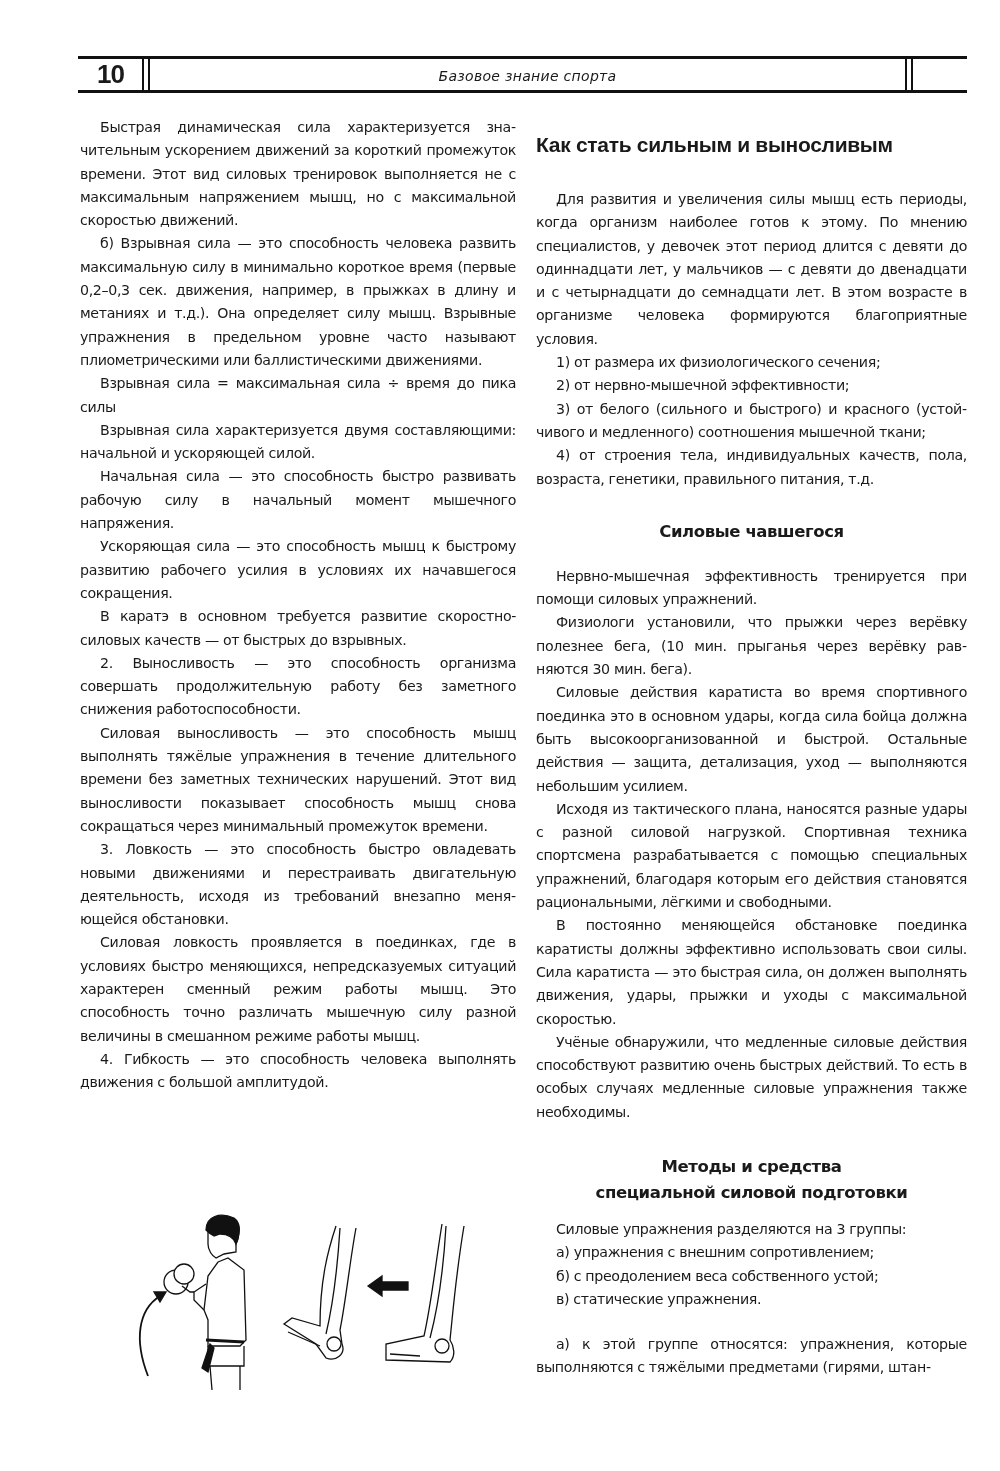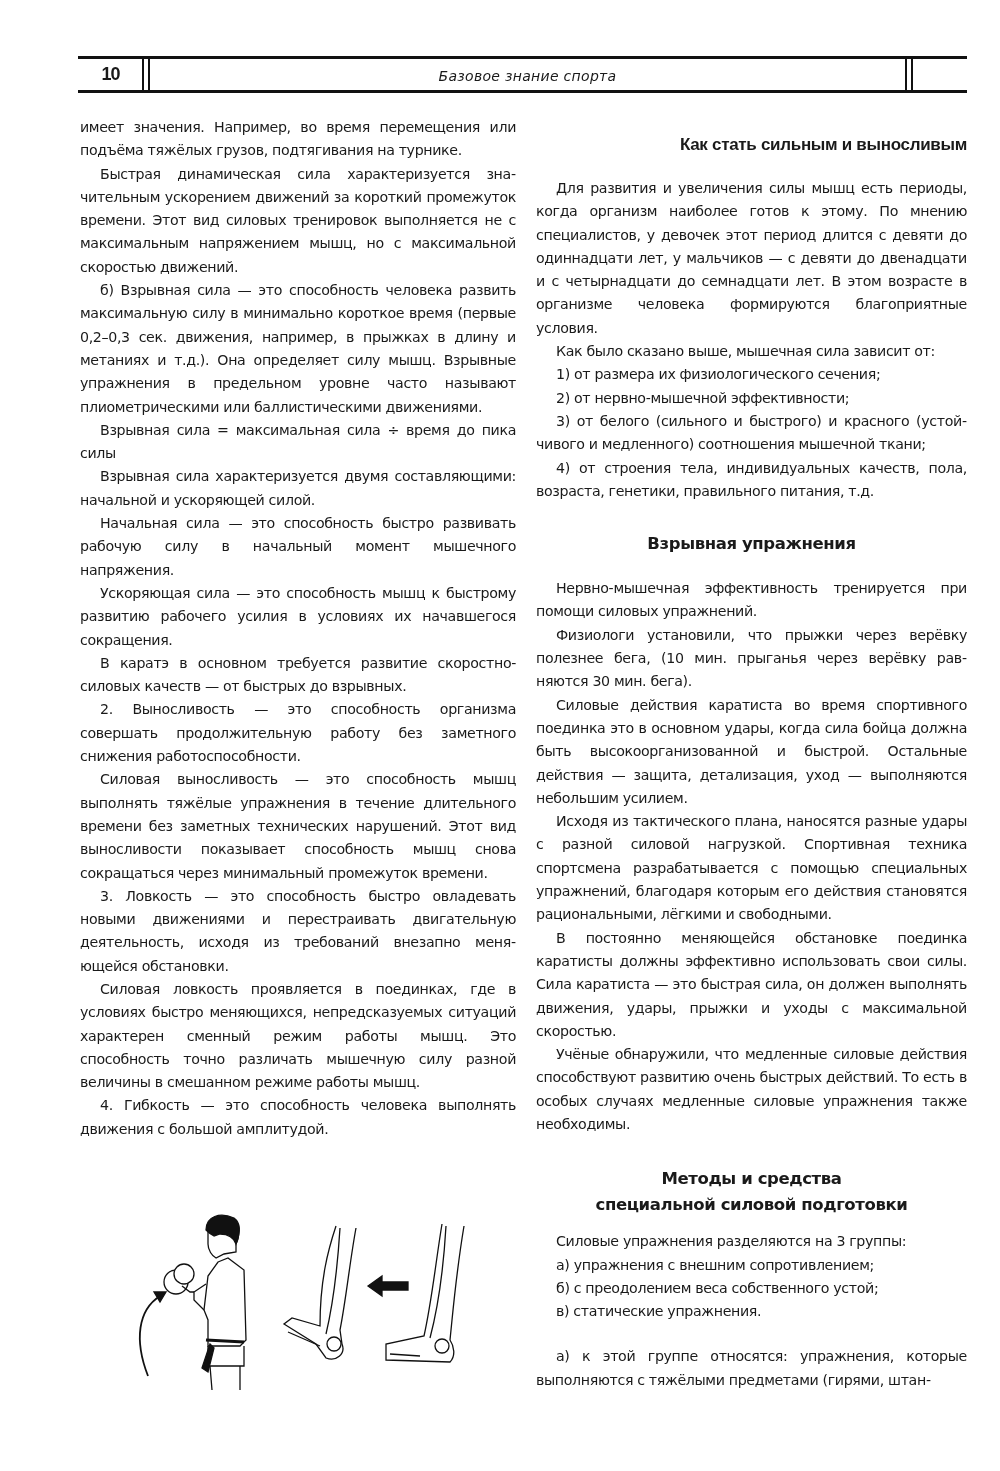--- a/index.html
+++ b/index.html
@@ -8,21 +8,21 @@
       font-family: "DejaVu Sans", sans-serif; color: #1a1a1a;
     }
     
     .header {
       position: absolute; left: 78px; top: 56px; width: 889px; height: 37px;
       border-top: 3px solid #111; border-bottom: 3px solid #111;
       box-sizing: border-box;
     }
     .page-num {
       position: absolute; left: 0; top: 0; width: 65px; height: 31px;
-      font-family: "Liberation Sans", sans-serif; font-weight: bold; font-size: 18px;
+      font-family: "Liberation Sans", sans-serif; font-weight: bold; font-size: 26px;
       line-height: 31px; text-align: center; letter-spacing: -1px;
     }
     .dbl-rule {
       position: absolute; top: 0; width: 4px; height: 31px;
       border-left: 2px solid #111; border-right: 2px solid #111;
     }
     .dbl-rule.left { left: 64px; }
     .dbl-rule.right { left: 827px; }
     .running-title {
       position: absolute; left: 72px; width: 755px; top: 0; height: 19px;
@@ -35,22 +35,22 @@
       position: absolute; top: 116px;
       font-family: "DejaVu Sans", sans-serif; font-size: 14.2px; line-height: 23.3px;
       text-align: justify; letter-spacing: -0.35px;
     }
     .col.left { left: 80px; width: 436px; }
     .col.right { left: 536px; width: 431px; top: 116px; }
     .col p { margin: 0; text-indent: 20px; hyphens: manual; }
     .col p.noindent { text-indent: 0; }
     .col p.list { text-indent: 20px; text-align: left; }
     h2.main-heading {
-      margin: 16px 0 19px 0; text-align: right;
-      font-family: "Liberation Sans", sans-serif; font-weight: bold; font-size: 17px;
+      margin: 16px 0 30px 0; text-align: left;
+      font-family: "Liberation Sans", sans-serif; font-weight: bold; font-size: 21px;
       letter-spacing: -0.3px; line-height: 26px;
     }
     h3.sub-heading {
       margin: 0; text-align: center;
       font-family: "DejaVu Sans", sans-serif; font-weight: bold; font-size: 16.5px;
       line-height: 26px; letter-spacing: -0.4px;
     }
     .gap-before-h3-1 { height: 28px; }
     .gap-after-h3-1 { height: 20px; }
     .gap-before-h3-2 { height: 30px; }
@@ -66,21 +66,20 @@
 <body>
 
 <div class="header">
   <div class="page-num">10</div>
   <div class="dbl-rule left"></div>
   <div class="running-title">Базовое знание спорта</div>
   <div class="dbl-rule right"></div>
 </div>
 
 <div class="col left">
-  <p class="noindent">имеет значения. Например, во время перемещения или подъёма тяжёлых грузов, подтягивания на турнике.</p>
   <p>Быстрая динамическая сила характеризуется зна­чительным ускорением движений за короткий про­межуток времени. Этот вид силовых тренировок вы­полняется не с максимальным напряжением мышц, но с максимальной скоростью движений.</p>
   <p>б) Взрывная сила — это способность человека раз­вить максимальную силу в минимально короткое вре­мя (первые 0,2–0,3 сек. движения, например, в прыж­ках в длину и метаниях и т.д.). Она определяет силу мышц. Взрывные упражнения в предельном уровне часто называют плиометрическими или баллистиче­скими движениями.</p>
   <p>Взрывная сила = максимальная сила ÷ время до пика силы</p>
   <p>Взрывная сила характеризуется двумя составляю­щими: начальной и ускоряющей силой.</p>
   <p>Начальная сила — это способность быстро разви­вать рабочую силу в начальный момент мышечного напряжения.</p>
   <p>Ускоряющая сила — это способность мышц к бы­строму развитию рабочего усилия в условиях их на­чавшегося сокращения.</p>
   <p>В каратэ в основном требуется развитие скорост­но-силовых качеств — от быстрых до взрывных.</p>
   <p>2. Выносливость — это способность организма совершать продолжительную работу без заметного снижения работоспособности.</p>
   <p>Силовая выносливость — это способность мышц выполнять тяжёлые упражнения в течение длитель­ного времени без заметных технических наруше­ний. Этот вид выносливости показывает способность мышц снова сокращаться через минимальный проме­жуток времени.</p>
   <p>3. Ловкость — это способность быстро овладевать новыми движениями и перестраивать двигательную деятельность, исходя из требований внезапно меня­ющейся обстановки.</p>
@@ -128,28 +127,27 @@
       <path d="M326 26 C324 60, 320 100, 310 138"></path>
       <path d="M270 154 L300 156"></path>
       <circle cx="322" cy="146" r="7" fill="#fff"></circle>
     </g>
   </svg>
 </div>
 
 <div class="col right">
   <h2 class="main-heading">Как стать сильным и выносливым</h2>
   <p>Для развития и увеличения силы мышц есть пе­риоды, когда организм наиболее готов к этому. По мнению специалистов, у девочек этот период длится с девяти до одиннадцати лет, у мальчиков — с девяти до двенадцати и с четырнадцати до семнадцати лет. В этом возрасте в организме человека формируются благоприятные условия.</p>
-  <p>Как было сказано выше, мышечная сила зависит от:</p>
   <p class="list">1) от размера их физиологического сечения;</p>
   <p class="list">2) от нервно-мышечной эффективности;</p>
   <p>3) от белого (сильного и быстрого) и красного (устой­чивого и медленного) соотношения мышечной ткани;</p>
   <p>4) от строения тела, индивидуальных качеств, пола, возраста, генетики, правильного питания, т.д.</p>
 
   <div class="gap-before-h3-1"></div>
-  <h3 class="sub-heading">Взрывная упражнения</h3>
+  <h3 class="sub-heading">Силовые чавшегося</h3>
   <div class="gap-after-h3-1"></div>
 
   <p>Нервно-мышечная эффективность тренируется при помощи силовых упражнений.</p>
   <p>Физиологи установили, что прыжки через верёвку полезнее бега, (10 мин. прыганья через верёвку рав­няются 30 мин. бега).</p>
   <p>Силовые действия каратиста во время спортивно­го поединка это в основном удары, когда сила бой­ца должна быть высокоорганизованной и быстрой. Остальные действия — защита, детализация, уход — выполняются небольшим усилием.</p>
   <p>Исходя из тактического плана, наносятся разные удары с разной силовой нагрузкой. Спортивная тех­ника спортсмена разрабатывается с помощью специ­альных упражнений, благодаря которым его действия становятся рациональными, лёгкими и свободными.</p>
   <p>В постоянно меняющейся обстановке поединка каратисты должны эффективно использовать свои силы. Сила каратиста — это быстрая сила, он должен выполнять движения, удары, прыжки и уходы с мак­симальной скоростью.</p>
   <p>Учёные обнаружили, что медленные силовые дей­ствия способствуют развитию очень быстрых дей­ствий. То есть в особых случаях медленные силовые упражнения также необходимы.</p>
 
   <div class="gap-before-h3-2"></div>

